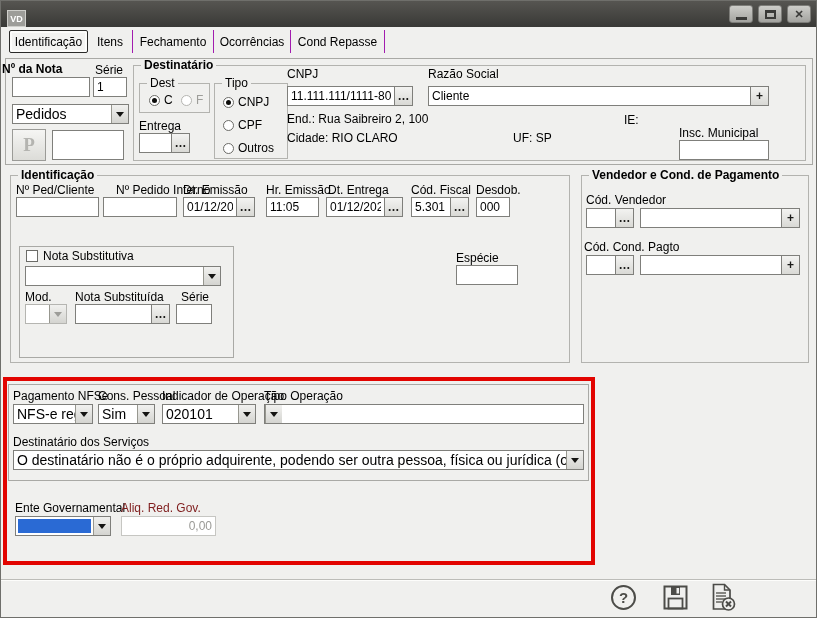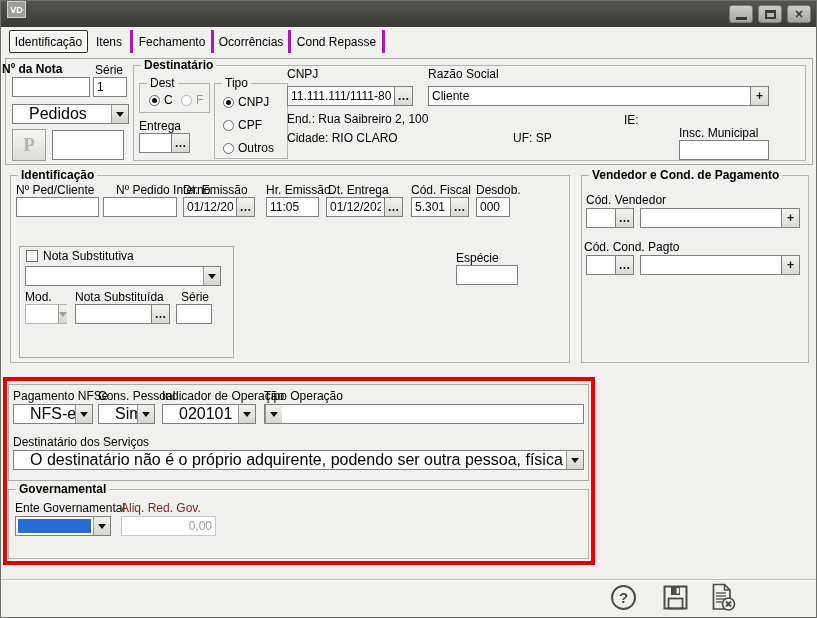--- a/index.html
+++ b/index.html
@@ -1,44 +1,44 @@
 <!DOCTYPE html>
 <html><head>
 <meta charset="utf-8">
 <style>
   *{box-sizing:border-box;margin:0;padding:0}
   html,body{background:#d8d8d4}
   .win{position:relative;width:817px;height:618px;background:#f0f0ee;font-family:"Liberation Sans",sans-serif;font-size:12px;color:#000;overflow:hidden;border:1px solid #6f6f6b}
   
-  .titlebar{position:absolute;left:0;top:0;width:100%;height:26px;background:linear-gradient(#565551,#393936);display:flex;align-items:flex-start}
+  .titlebar{position:absolute;left:0;top:0;width:100%;height:26px;background:linear-gradient(#565551,#393936);display:flex;align-items:flex-end}
   .appicon{margin-left:6px;width:19px;height:17px;background:#9d9d99;border:1px solid #cfcfcb;color:#fff;font-size:9px;font-weight:bold;display:flex;align-items:center;justify-content:center}
   .wtitle{margin-left:8px;color:#ededeb;font-size:13px}
   .winbtns{position:absolute;right:5px;top:4px;display:flex;gap:5px}
   .wbtn{width:24px;height:18px;background:linear-gradient(#cdcdc9,#a3a39f);border:1px solid #7d7d79;border-radius:3px;display:flex;align-items:center;justify-content:center;color:#3a3a38;font-weight:bold;font-size:11px;line-height:11px}
   .glyph-min{width:11px;height:3px;background:#3a3a38;margin-top:8px}
   .glyph-max{width:11px;height:9px;border:2px solid #3a3a38;border-top-width:3px}
   
   .tabbar{position:absolute;left:8px;top:29px;height:23px;display:flex}
-  .tab{display:flex;align-items:center;justify-content:center;font-size:12px;border-right:3px solid #a21caf;padding:0 4px}
+  .tab{display:flex;align-items:center;justify-content:center;font-size:12px;border-right:1px solid #a21caf;padding:0 4px}
   .tab.active{border:1px solid #2b2b29;border-radius:2px;box-shadow:inset 0 0 0 2px #fcfcfa;background:#f3f3f1}
   
   .panel{position:absolute;border:1px solid #a9a9a5;background:#f0f0ee}
   .gbox{position:absolute;border:1px solid #b3b3af}
   .legend{position:absolute;top:-7px;left:7px;background:#f0f0ee;padding:0 3px;font-size:12px;line-height:13px;white-space:nowrap}
   .b{font-weight:bold}
   .lbl{position:absolute;font-size:12px;line-height:13px;white-space:nowrap}
   .gl{color:#7f1d1d}
   
   .inp{position:absolute;height:20px;background:#fff;border:1px solid #7f7f7b;font:12px "Liberation Sans",sans-serif;padding:0 3px;color:#000}
   .inp.dis{border-color:#c6c6c2;color:#9a9a96;text-align:right}
   .fg{position:absolute;display:flex;height:20px}
   .fg input{flex:1;min-width:0;height:100%;border:1px solid #7f7f7b;border-right:none;background:#fff;font:12px "Liberation Sans",sans-serif;padding:0 3px}
   .fg .sbtn{width:19px;height:100%;background:linear-gradient(#f3f3f1,#d9d9d5);border:1px solid #7f7f7b;display:flex;align-items:center;justify-content:center;font-size:12px;font-weight:bold;color:#1c1c1a;cursor:default}
   .combo{position:absolute;display:flex;height:20px;border:1px solid #7f7f7b;background:#fff}
-  .combo .val{flex:1;min-width:0;overflow:hidden;white-space:nowrap;padding:0 16px;line-height:18px;font-size:16px}
+  .combo .val{flex:1;min-width:0;overflow:hidden;white-space:nowrap;padding:0 3px;line-height:18px;font-size:14px}
   .combo .val.sel{background:#2a6ad4;margin:2px;line-height:14px}
   .combo .abtn{width:17px;background:linear-gradient(#f1f1ef,#d4d4d0);border-left:1px solid #97978f;display:flex;align-items:center;justify-content:center}
   .tri{width:0;height:0;border:4px solid transparent;border-top:5px solid #141412;margin-top:5px}
   .tri.dis{border-top-color:#9d9d99}
   
   .radio{position:absolute;display:flex;align-items:center;gap:4px;font-size:12px}
   .rb{width:11px;height:11px;border-radius:50%;border:1px solid #6c6c68;background:#fff;position:relative;flex:none}
   .rb.sel::after{content:"";position:absolute;left:2px;top:2px;width:5px;height:5px;border-radius:50%;background:#0c0c0a}
   .radio.dis{color:#9d9d99}.radio.dis .rb{border-color:#b5b5b1}
   .cb{position:absolute;width:12px;height:12px;border:1px solid #6c6c68;background:#fff}
@@ -290,23 +290,20 @@
   </div>
 
   <span class="lbl" style="left:12px;top:435px">Destinatário dos Serviços</span>
   <div class="combo" style="left:12px;top:449px;width:571px">
     <span class="val">O destinatário não é o próprio adquirente, podendo ser outra pessoa, física ou jurídica (ou equiparada), ou um est</span>
     <span class="abtn">
         <span class="tri"></span>
       </span>
   </div>
 
-  <div class="gbox" style="left:7px;top:488px;width:581px;height:70px">
-    <span class="legend b">Governamental</span>
-  </div>
   <span class="lbl" style="left:14px;top:501px">Ente Governamental</span>
   <div class="combo" style="left:14px;top:515px;width:96px">
     <span class="val sel"></span>
     <span class="abtn">
         <span class="tri"></span>
       </span>
   </div>
   <span class="lbl gl" style="left:120px;top:501px">Aliq. Red. Gov.</span>
   <input class="inp dis" style="left: 120px; top: 515px; width: 95px;" value="0,00">
 

